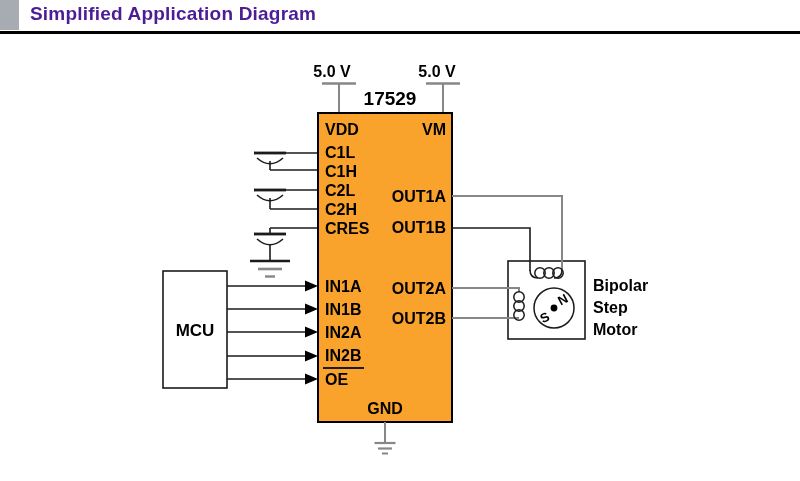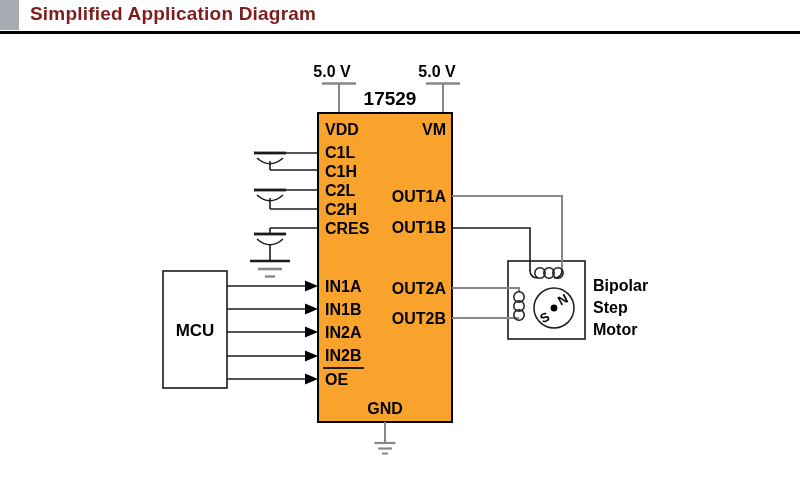--- a/index.html
+++ b/index.html
@@ -4,21 +4,21 @@
 <style>
   html,body{margin:0;padding:0;}
   body{
     width:800px;height:481px;position:relative;background:#ffffff;
     font-family:"Liberation Sans",sans-serif;overflow:hidden;
   }
   .hdr-block{
     position:absolute;left:0;top:0;width:19px;height:30px;background:#A6ACB1;
   }
   .hdr-title{
-    position:absolute;left:30px;top:3px;font-size:19px;font-weight:bold;color:#7f1d1d;
+    position:absolute;left:30px;top:3px;font-size:19px;font-weight:bold;color:#4c1d95;
     letter-spacing:0.2px;white-space:nowrap;
   }
   .hdr-rule{
     position:absolute;left:0;top:31px;width:800px;height:3px;background:#000;
   }
   svg{position:absolute;left:0;top:0;}
   text{
     font-family:"Liberation Sans",sans-serif;
     font-weight:bold;fill:#000;
   }

